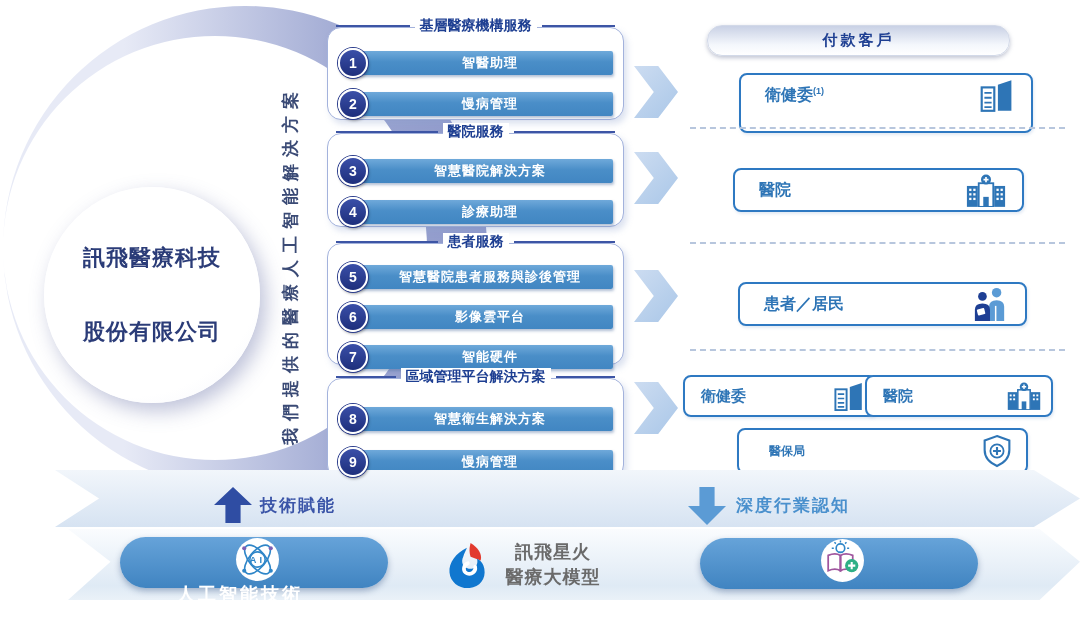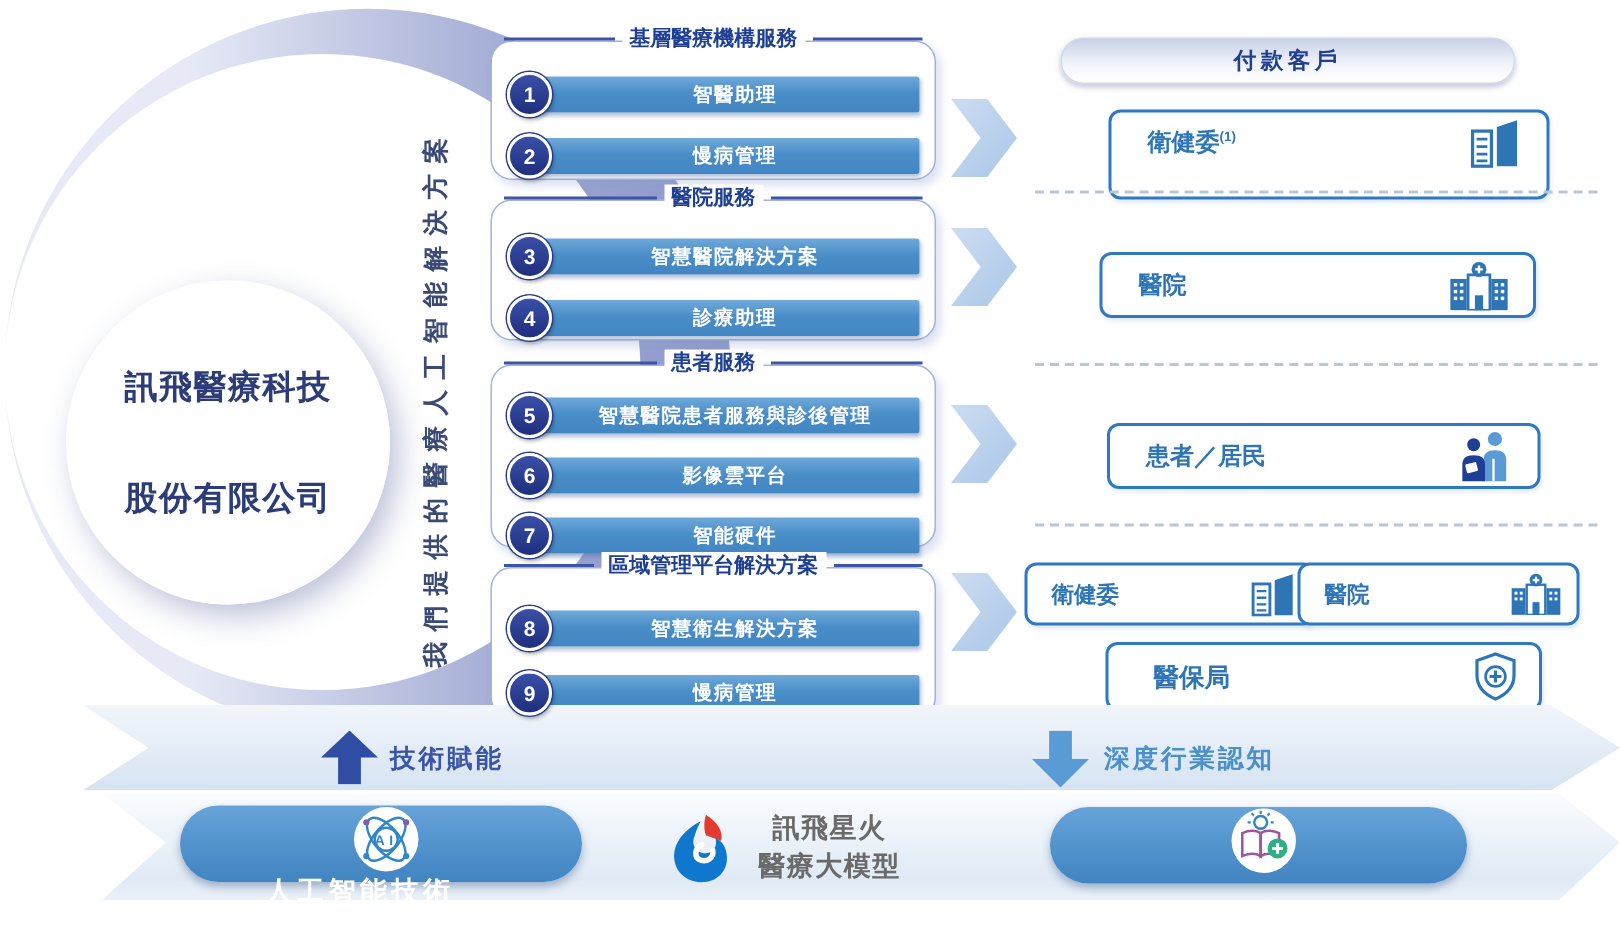--- a/index.html
+++ b/index.html
@@ -49,21 +49,21 @@
   .custbox{position:absolute;background:#fff;border:2px solid #2e79c2;border-radius:8px;
     display:flex;align-items:center;justify-content:space-between;color:#2e75b6;font-weight:bold;
     box-shadow:1px 2px 3px rgba(140,170,210,.25);}
   .custbox .clabel{white-space:nowrap;}
   .custbox sup{font-size:9px;font-weight:bold;}
   #cust1{left:739px;top:73px;width:250px;height:40px;padding:0 16px 16px 24px;font-size:16px;}
   #cust2{left:733px;top:168px;width:247px;height:40px;padding:0 16px 0 24px;font-size:16px;}
   #cust3{left:738px;top:282px;width:245px;height:40px;padding:0 16px 0 24px;font-size:16px;}
   #cust4{left:683px;top:375px;width:164px;height:38px;padding:0 10px 0 16px;font-size:15px;}
   #cust5{left:865px;top:375px;width:158px;height:38px;padding:0 10px 0 16px;font-size:15px;}
-  #cust6{left:737px;top:428px;width:243px;height:42px;padding:0 14px 0 30px;font-size:17px;}
+  #cust6{left:737px;top:428px;width:243px;height:42px;padding:0 14px 0 30px;font-size:12px;}
   .dash{position:absolute;left:690px;width:375px;border-top:2px dashed #b7c6dd;height:0;}
   #dash1{top:127px;} #dash2{top:242px;} #dash3{top:349px;}
 
   
   #band1{position:absolute;left:55px;top:470px;width:1025px;height:57px;
     clip-path:polygon(0 0,95.5% 0,100% 50%,95.5% 100%,0 100%,4.3% 50%);
     background:linear-gradient(180deg,#f2f6fb,#d6e3f2);}
   #band2{position:absolute;left:68px;top:529px;width:1012px;height:71px;
     clip-path:polygon(0 0,96% 0,100% 46%,96% 100%,0 100%,4.2% 46%);
     background:linear-gradient(180deg,#fafcfe,#dfeaf5 80%,#eaf1f8);}

